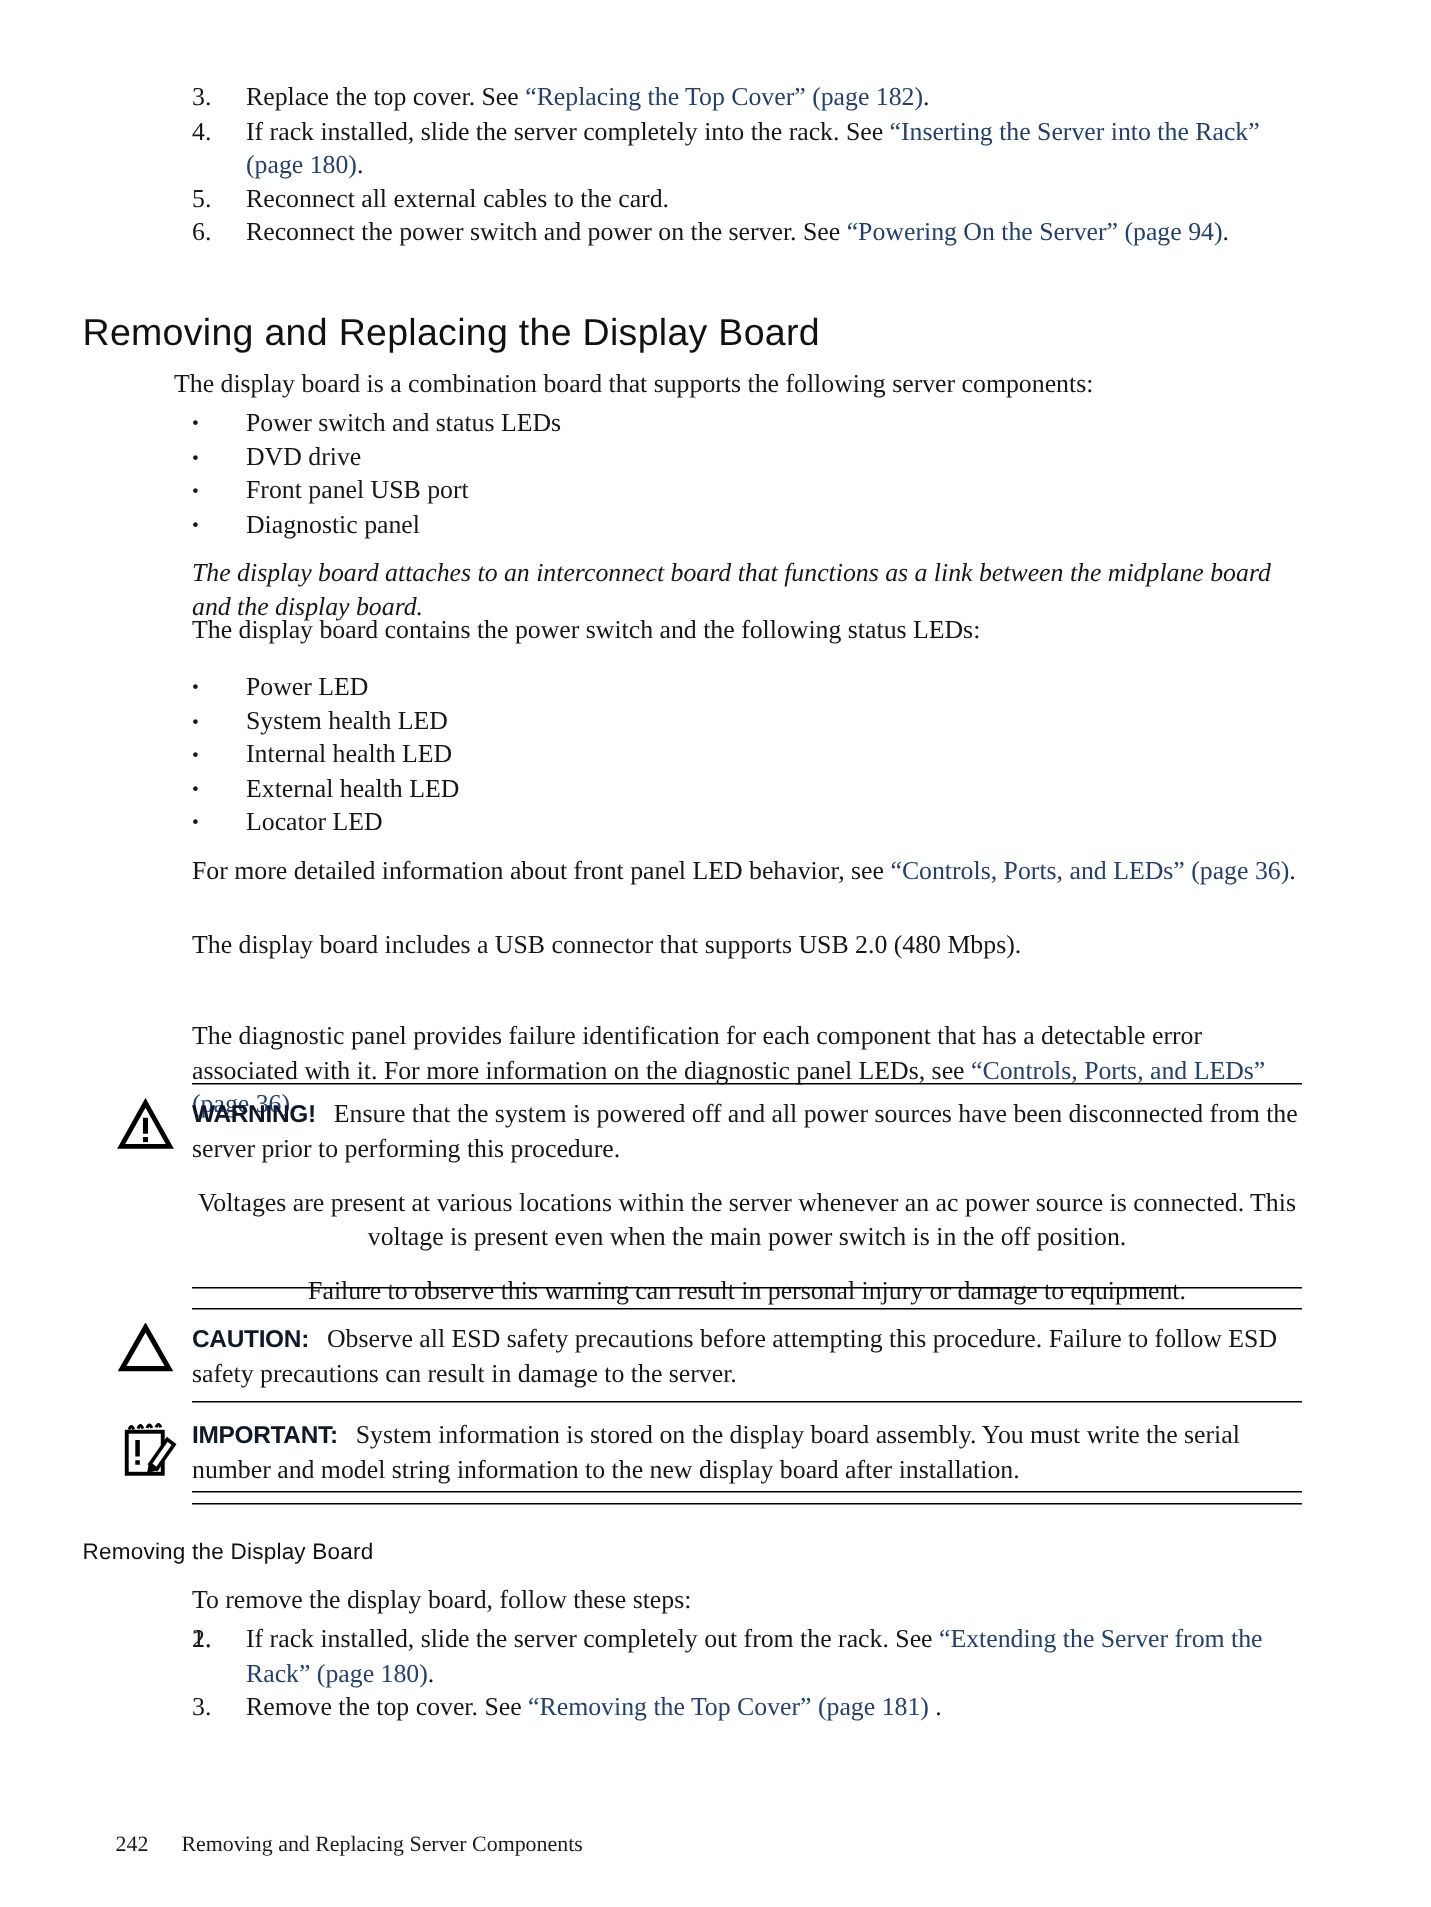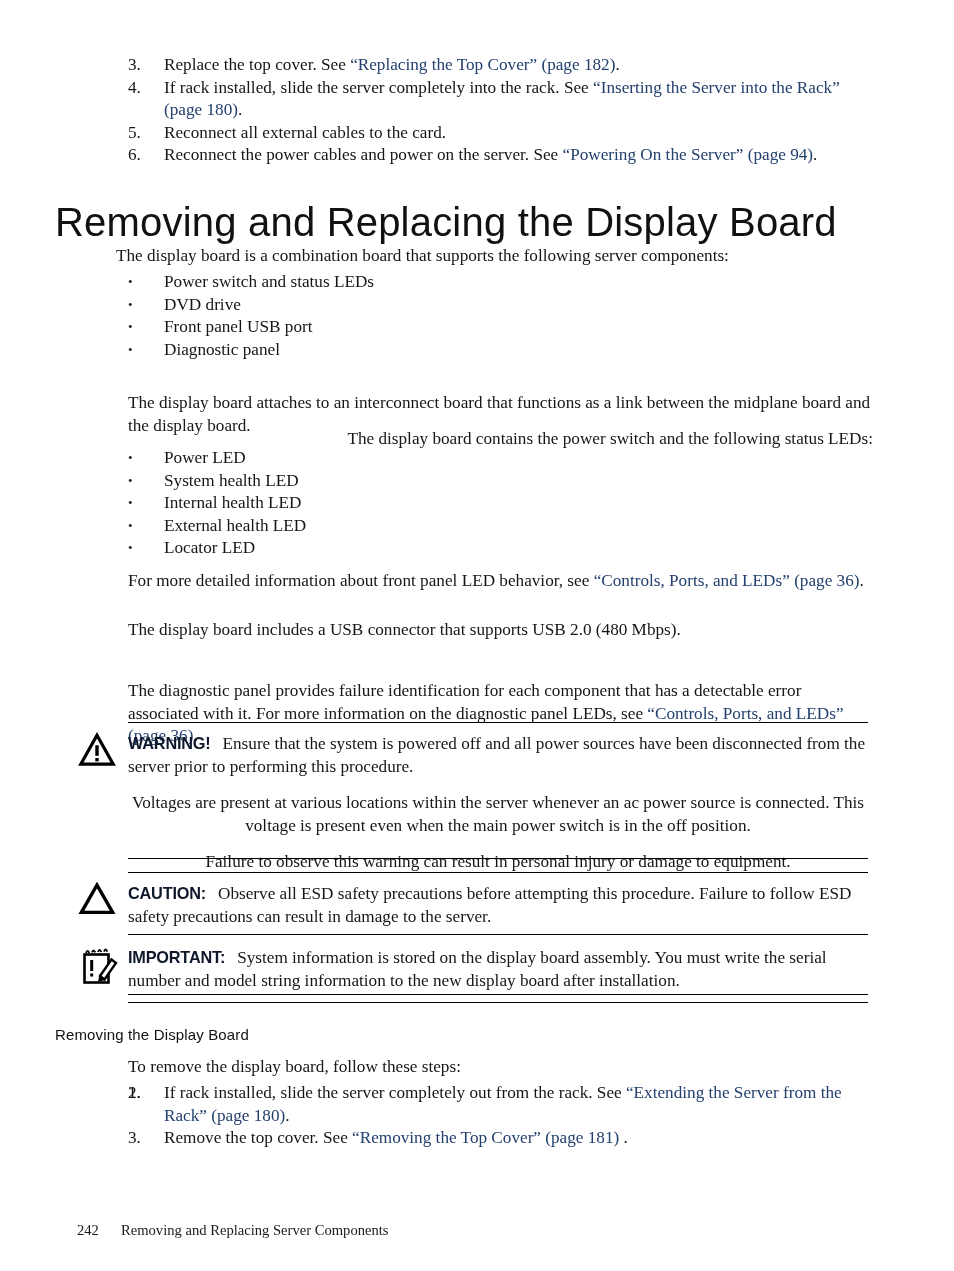--- a/index.html
+++ b/index.html
@@ -61,21 +61,21 @@
   .li .marker.bullet {
     font-size: 13px;
     line-height: 22.6px;
   }
 
   
   .h1 {
     position: absolute;
     font-family: "Liberation Sans", "DejaVu Sans", sans-serif;
     font-weight: 400;
-    font-size: 40px;
+    font-size: 25px;
     line-height: 34px;
     letter-spacing: 0.2px;
     color: #111111;
   }
   .h2 {
     position: absolute;
     font-family: "Liberation Sans", "DejaVu Sans", sans-serif;
     font-weight: 400;
     font-size: 15px;
     line-height: 26px;
@@ -142,37 +142,37 @@
 </style>
 </head>
 <body>
 
 <div class="page">
 
   <div class="list" style="left:128px; top:54px; width:745px;">
       <div class="li"><span class="marker">3.</span><span><span>Replace the top cover. See </span><span class="xref">“Replacing the Top Cover” (page 182)</span><span>.</span></span></div>
       <div class="li"><span class="marker">4.</span><span><span>If rack installed, slide the server completely into the rack. See </span><span class="xref">“Inserting the Server into the Rack” (page 180)</span><span>.</span></span></div>
       <div class="li"><span class="marker">5.</span><span><span>Reconnect all external cables to the card.</span></span></div>
-      <div class="li"><span class="marker">6.</span><span><span>Reconnect the power cables and power on the server. See </span><span class="xref">“Powering On the Server” (page 94)</span><span>.</span></span></div>
+      <div class="li"><span class="marker">6.</span><span><span>Reconnect the power switch and power on the server. See </span><span class="xref">“Powering On the Server” (page 94)</span><span>.</span></span></div>
     </div>
 
   <div class="h1" style="left:55px; top:205px; width:820px;">Removing and Replacing the Display Board</div>
 
   <div class="body-text" style="left:116px; top:245px; width:745px;">The display board is a combination board that supports the following server components:</div>
 
   <div class="list" style="left:128px; top:271px; width:745px;">
       <div class="li"><span class="marker bullet">•</span><span><span>Power switch and status LEDs</span></span></div>
       <div class="li"><span class="marker bullet">•</span><span><span>DVD drive</span></span></div>
       <div class="li"><span class="marker bullet">•</span><span><span>Front panel USB port</span></span></div>
       <div class="li"><span class="marker bullet">•</span><span><span>Diagnostic panel</span></span></div>
     </div>
 
-  <div class="body-text" style="left:128px; top:392px; width:745px;">The display board attaches to an interconnect board that functions as a link between the midplane board and the display board.</div>
-
-  <div class="body-text" style="left:128px; top:428px; width:745px;text-align:right;">The display board contains the power switch and the following status LEDs:</div>
+  <div class="body-text" style="left:128px; top:371px; width:745px;font-style:italic;">The display board attaches to an interconnect board that functions as a link between the midplane board and the display board.</div>
+
+  <div class="body-text" style="left:128px; top:409px; width:745px;">The display board contains the power switch and the following status LEDs:</div>
 
   <div class="list" style="left:128px; top:447px; width:745px;">
       <div class="li"><span class="marker bullet">•</span><span><span>Power LED</span></span></div>
       <div class="li"><span class="marker bullet">•</span><span><span>System health LED</span></span></div>
       <div class="li"><span class="marker bullet">•</span><span><span>Internal health LED</span></span></div>
       <div class="li"><span class="marker bullet">•</span><span><span>External health LED</span></span></div>
       <div class="li"><span class="marker bullet">•</span><span><span>Locator LED</span></span></div>
     </div>
 
   <div class="body-text" style="left:128px; top:570px; width:745px;"><span>For more detailed information about front panel LED behavior, see </span><span class="xref">“Controls, Ports, and LEDs” (page 36)</span><span>.</span></div>

